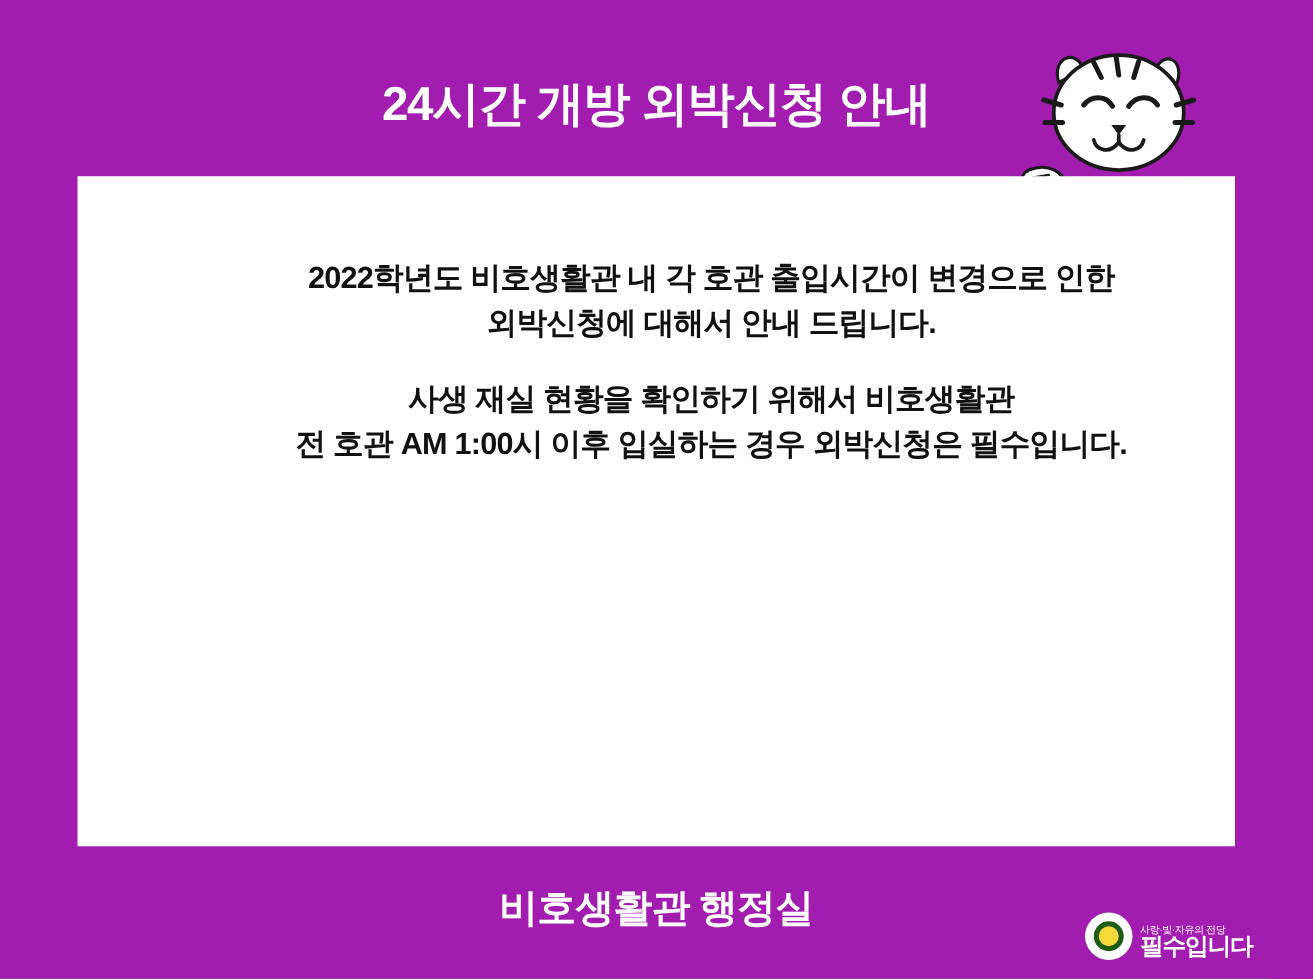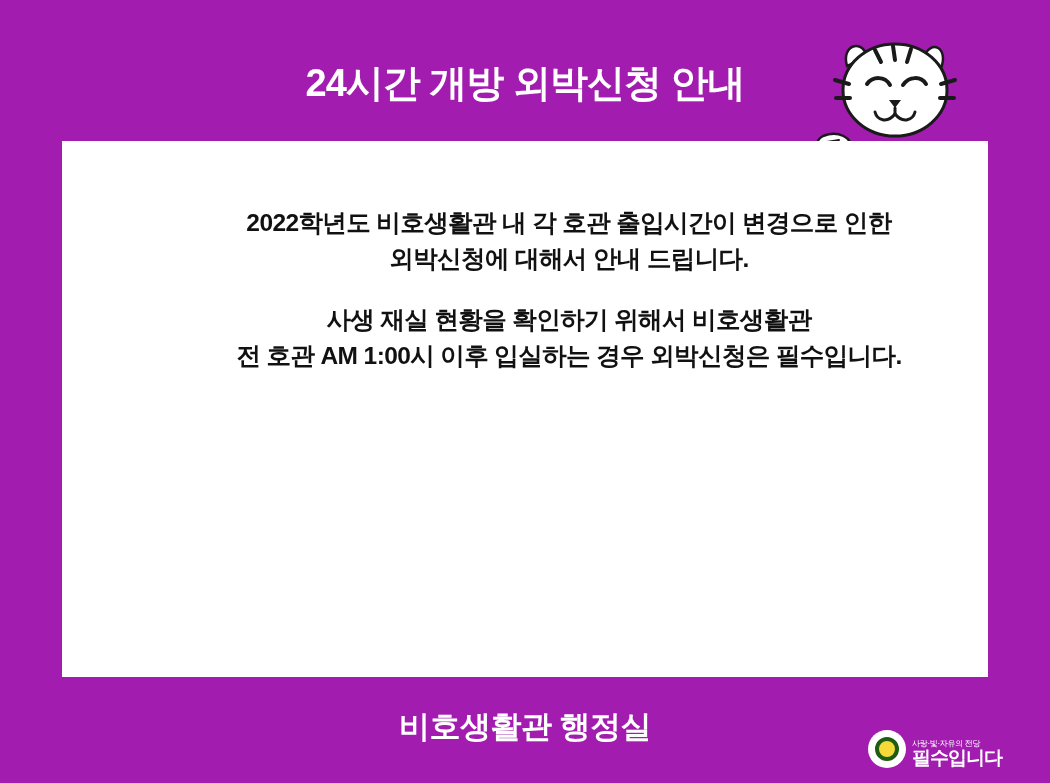--- a/index.html
+++ b/index.html
@@ -71,20 +71,21 @@
   .footer {
     position: absolute;
     left: 0;
     top: 706px;
     width: 1050px;
     text-align: center;
     color: #ffffff;
     font-size: 31px;
     font-weight: bold;
     letter-spacing: -0.5px;
+    font-family: Liberation Serif, serif;
   }
   .logo {
     position: absolute;
     left: 868px;
     top: 722px;
     width: 150px;
     height: 46px;
     display: flex;
     align-items: flex-end;
   }

